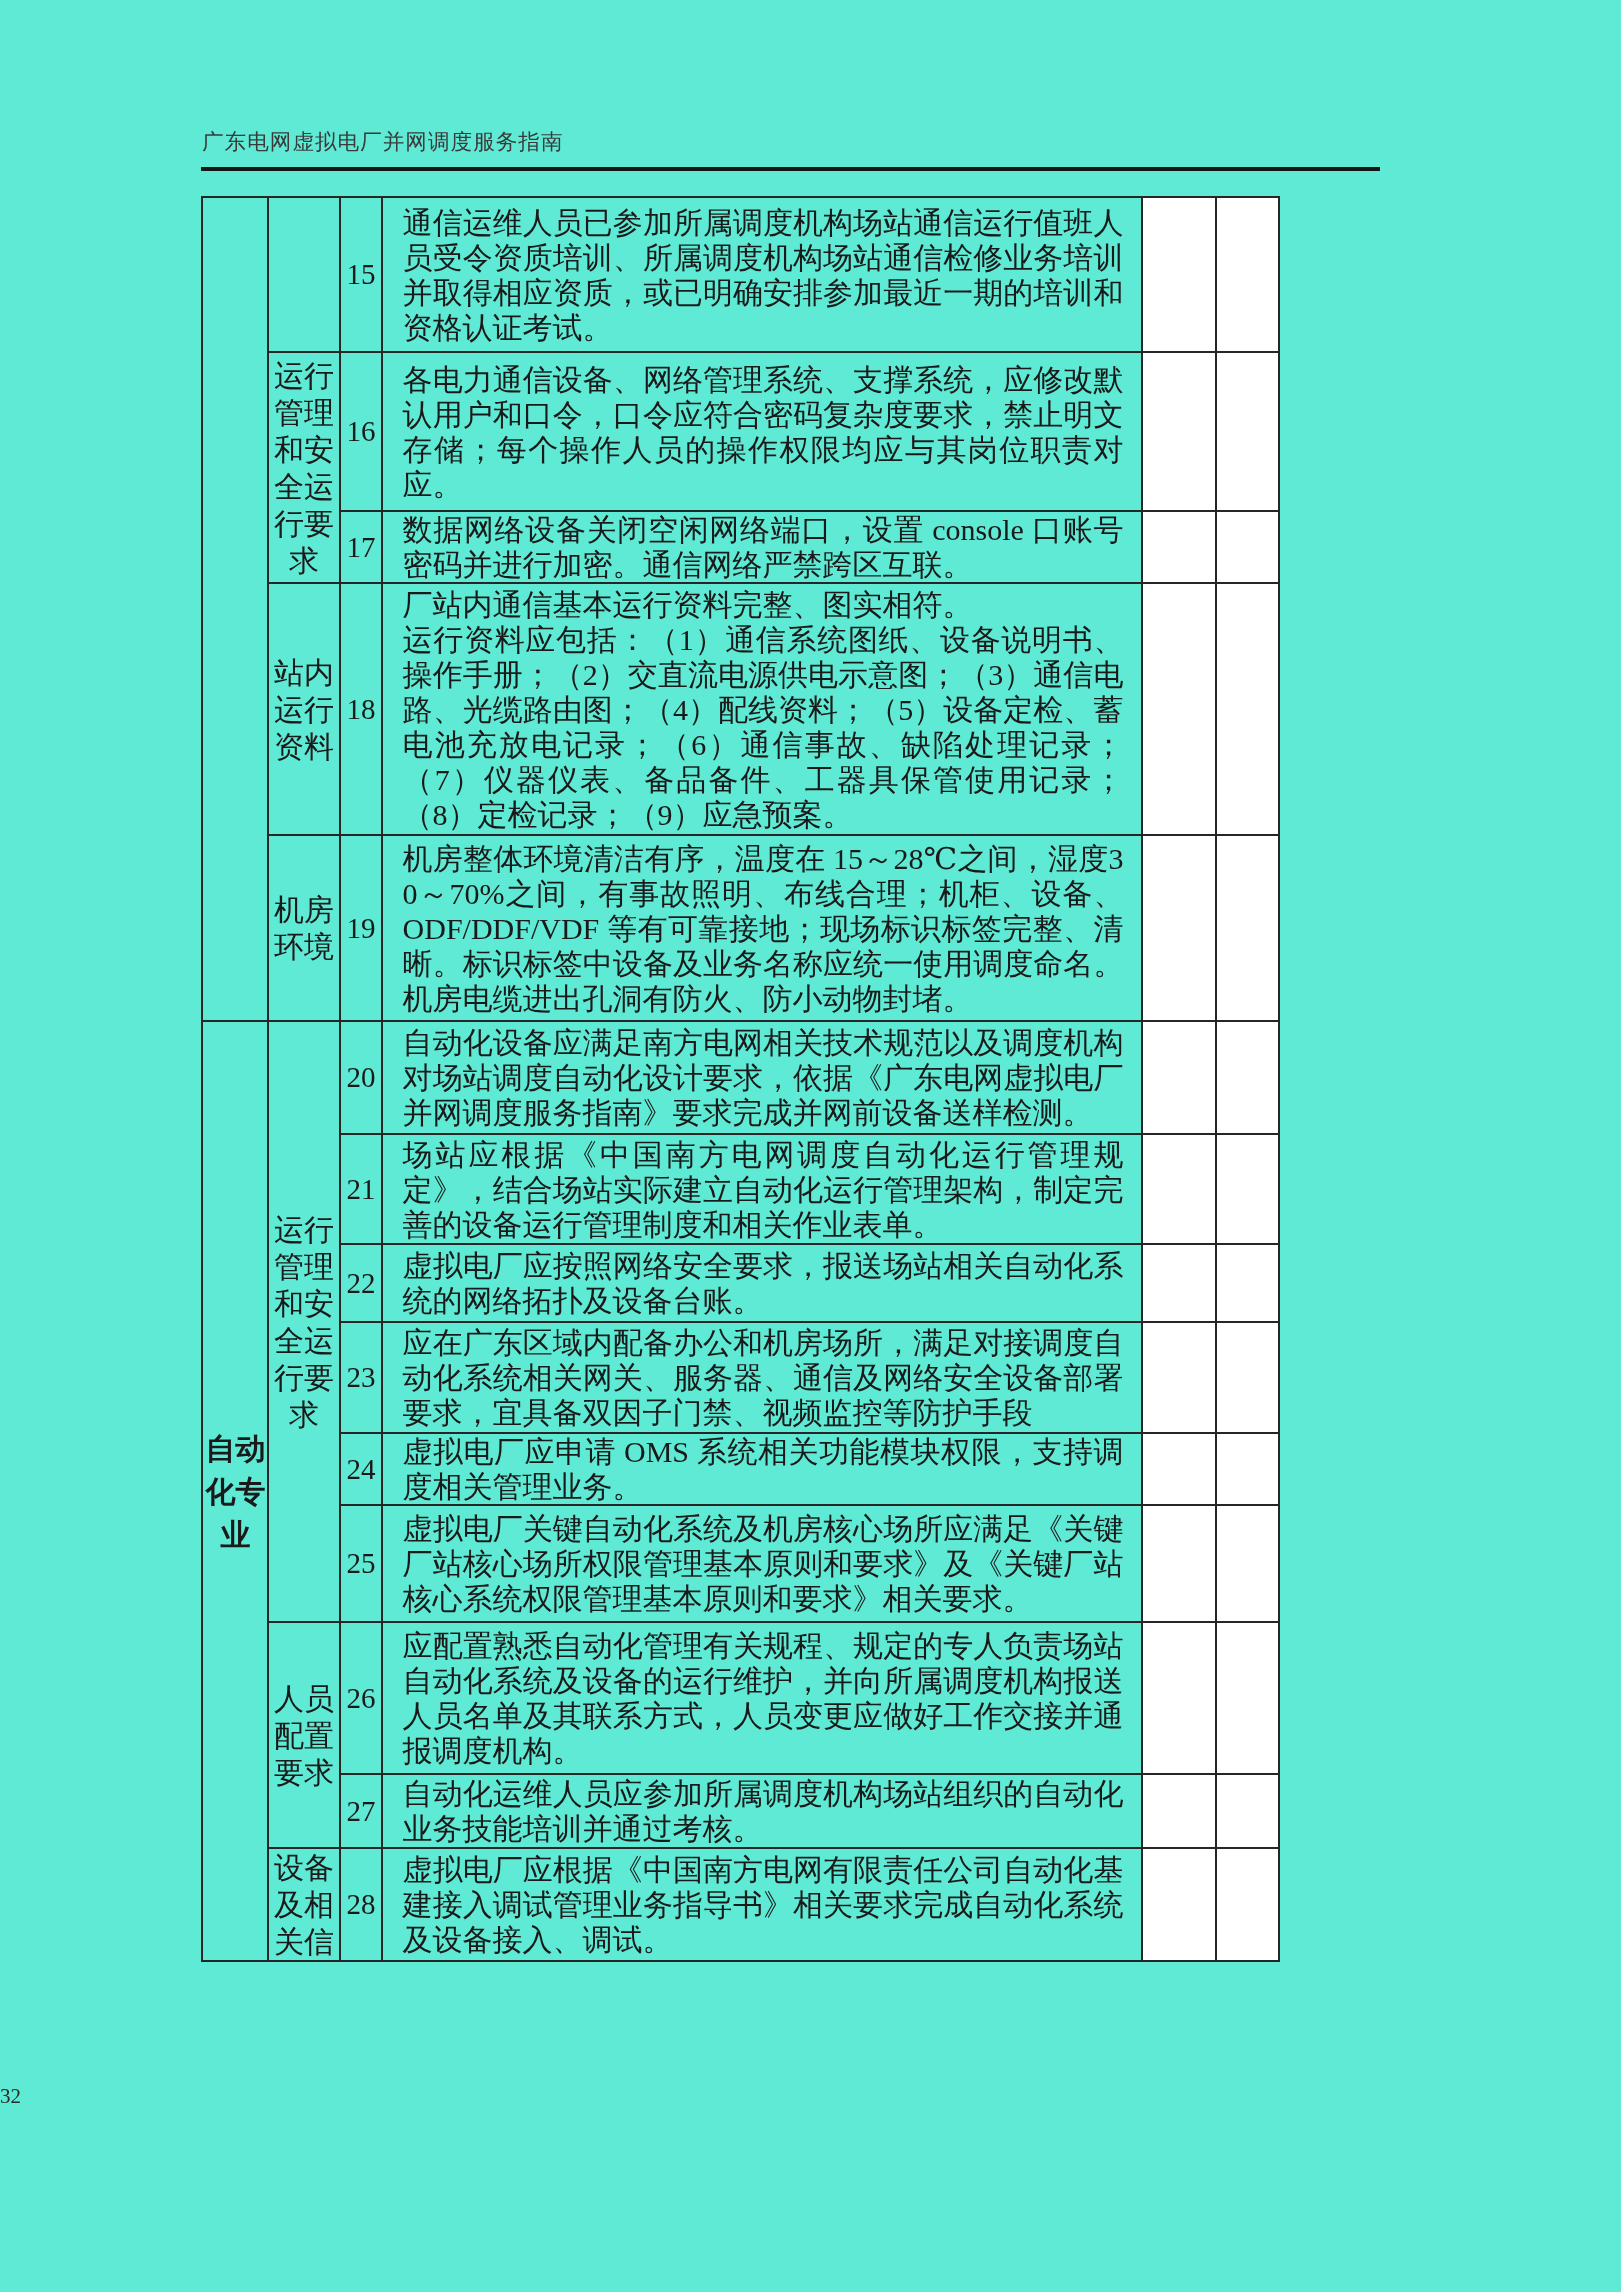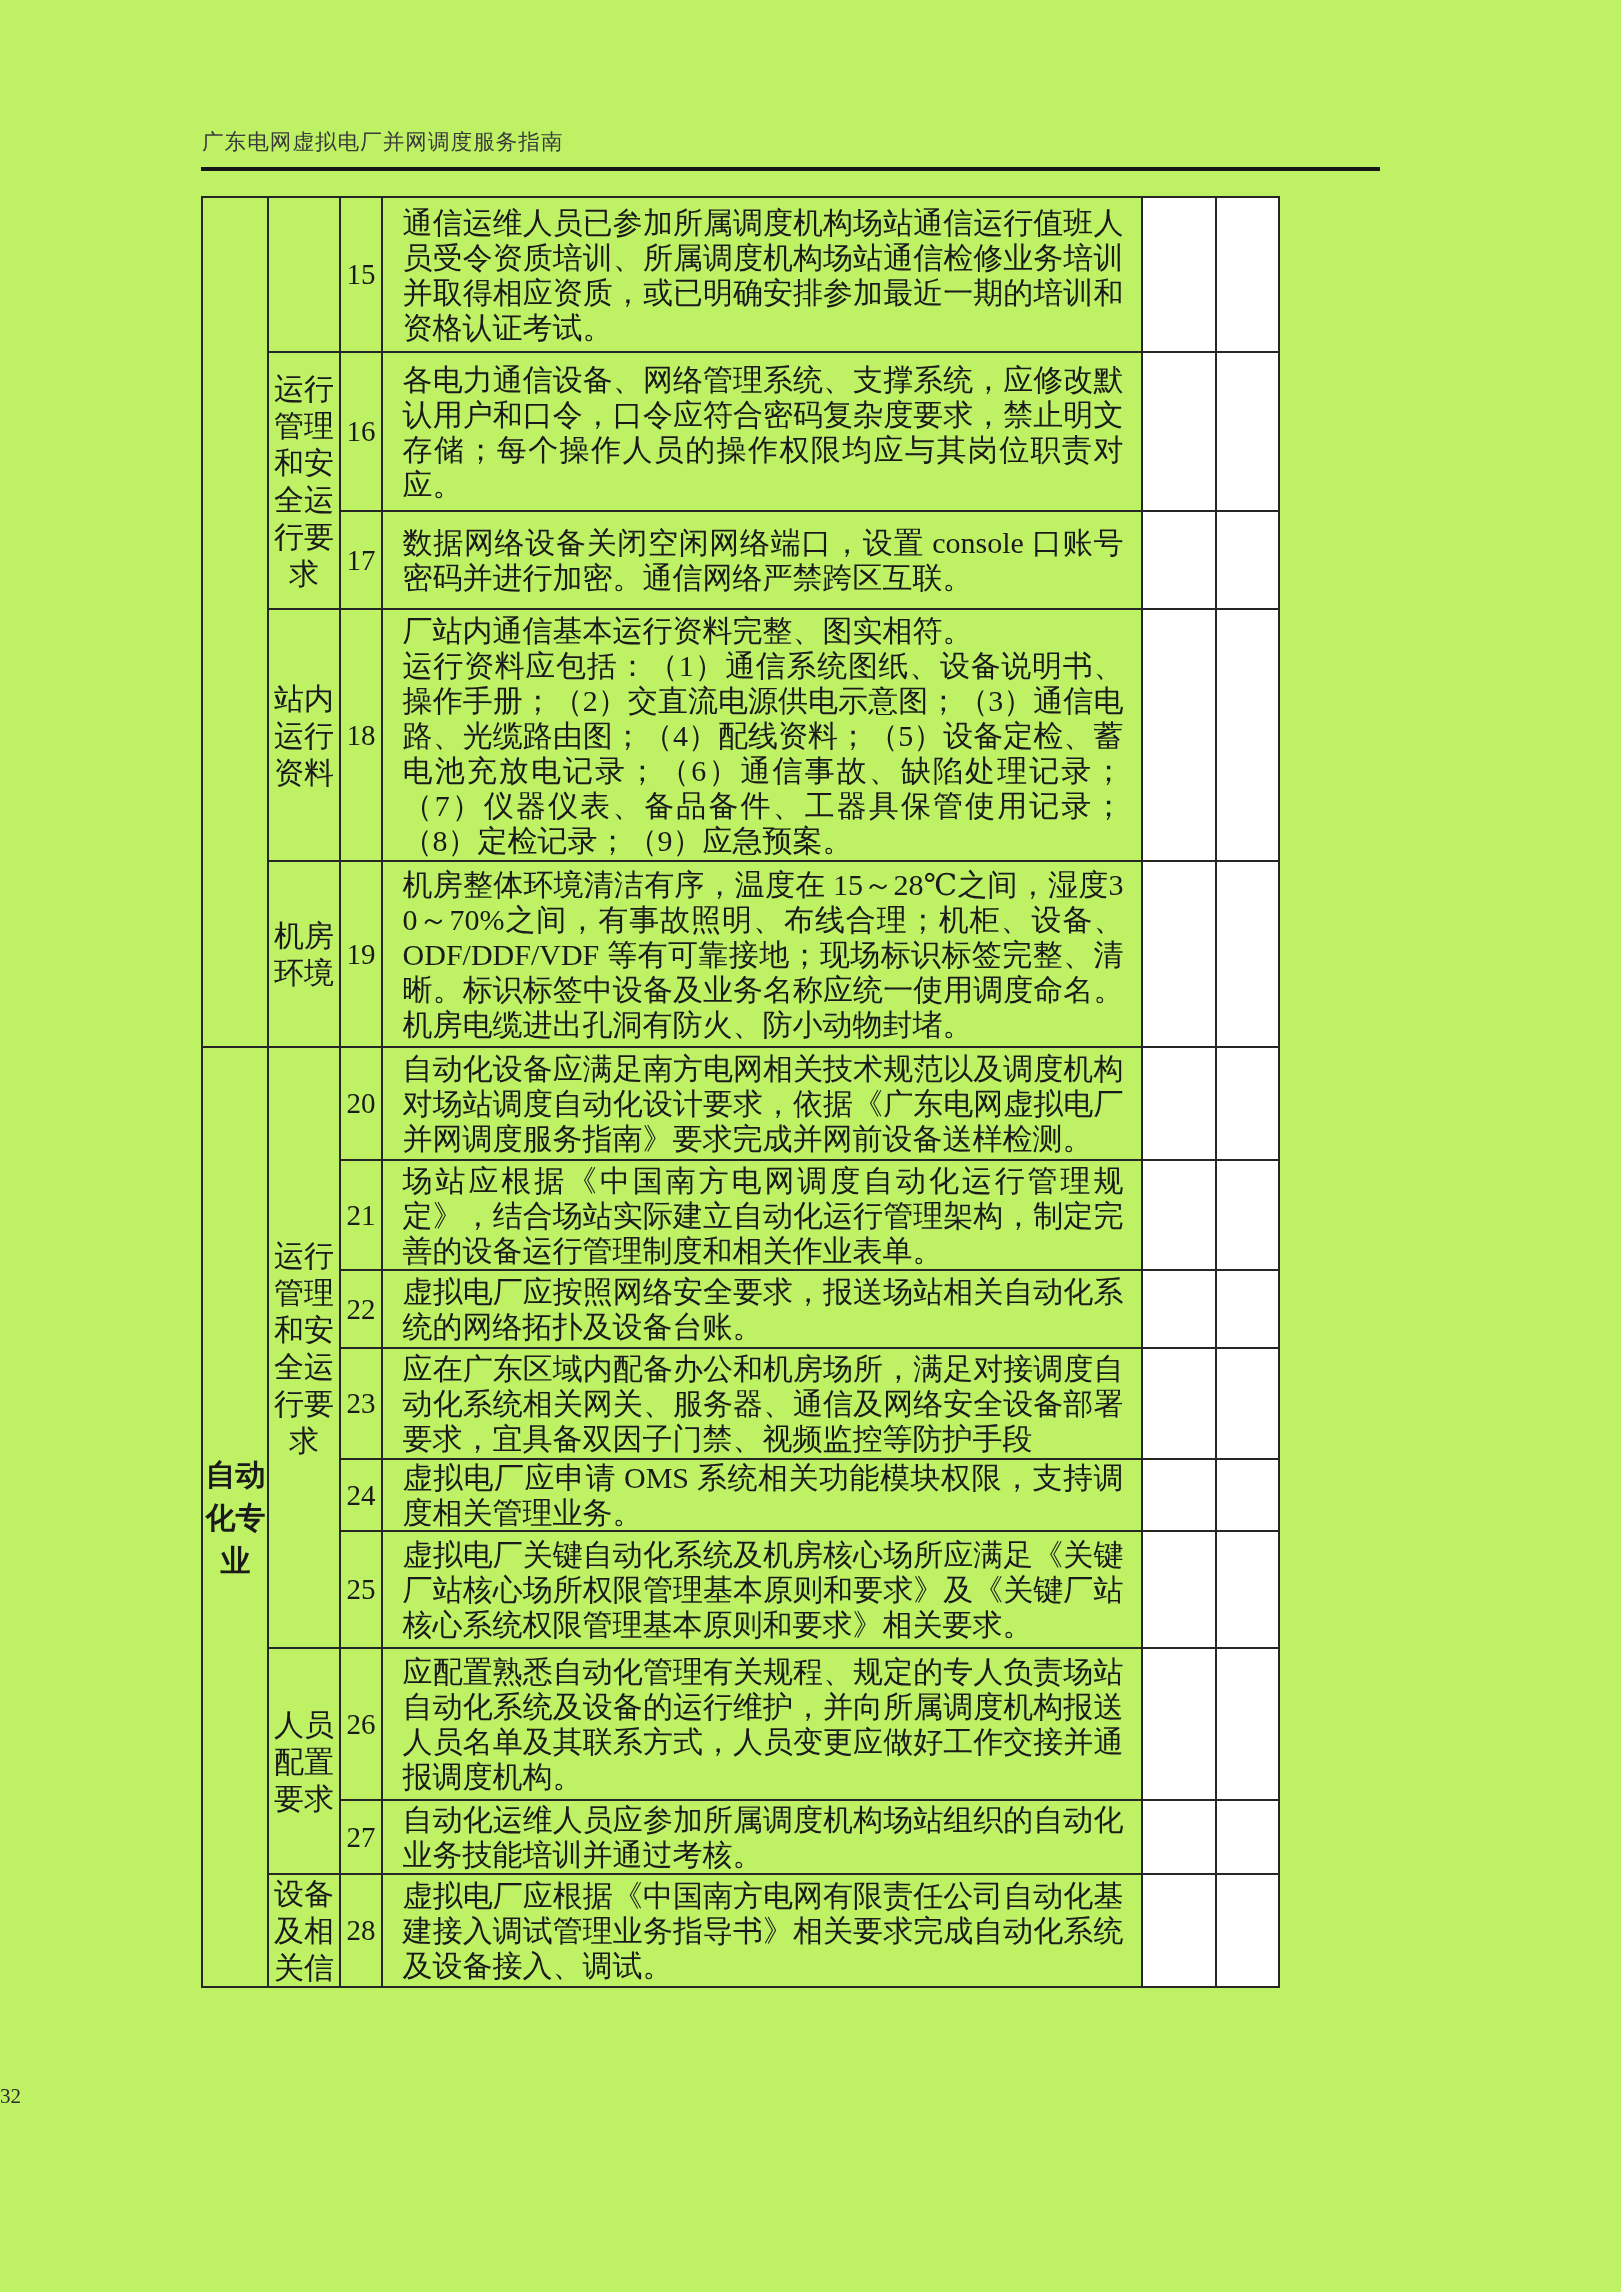--- a/index.html
+++ b/index.html
@@ -1,17 +1,17 @@
 <!DOCTYPE html>
 <html><head>
 <meta charset="utf-8">
 <style>
   html,body{margin:0;padding:0;background:#e9e9e9;}
   .page{
-    position:relative;width:1621px;height:2293px;background:#bef264;
+    position:relative;width:1621px;height:2293px;background:#5eead4;
     font-family:"Liberation Serif","DejaVu Serif",serif;color:#1a1a1a;overflow:hidden;
   }
   
   .hdr-title{
     position:absolute;left:202px;top:127px;font-size:21.6px;color:#3a3a3a;
     letter-spacing:1px;white-space:nowrap;
   }
   .hdr-rule{position:absolute;left:201px;top:167px;width:1179px;height:3.9px;background:#161616;}
   .logo{position:absolute;left:1140px;top:102px;width:294px;height:65px;}
   .logo-mark{position:absolute;left:0;top:3.9px;}
@@ -83,21 +83,21 @@
     <tr style="height:159px">
       <td class="cell-subcat" rowspan="2">
         <div class="vwrap">运行管理和安全运行要求</div>
       </td>
       <td class="cell-num">16</td>
       <td class="cell-content">各电力通信设备、网络管理系统、支撑系统，应修改默认用户和口令，口令应符合密码复杂度要求，禁止明文存储；每个操作人员的操作权限均应与其岗位职责对应。</td>
       <td class="cell-blank"></td>
       <td class="cell-blank"></td>
     </tr>
 
-    <tr style="height:98px">
+    <tr style="height:72px">
       <td class="cell-num">17</td>
       <td class="cell-content">数据网络设备关闭空闲网络端口，设置 console 口账号密码并进行加密。通信网络严禁跨区互联。</td>
       <td class="cell-blank"></td>
       <td class="cell-blank"></td>
     </tr>
 
     <tr style="height:252px">
       <td class="cell-subcat">
         <div class="vwrap">站内运行资料</div>
       </td>

